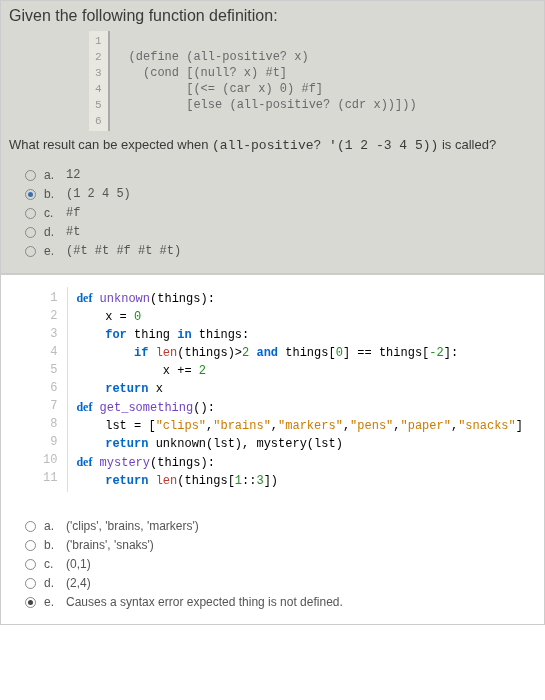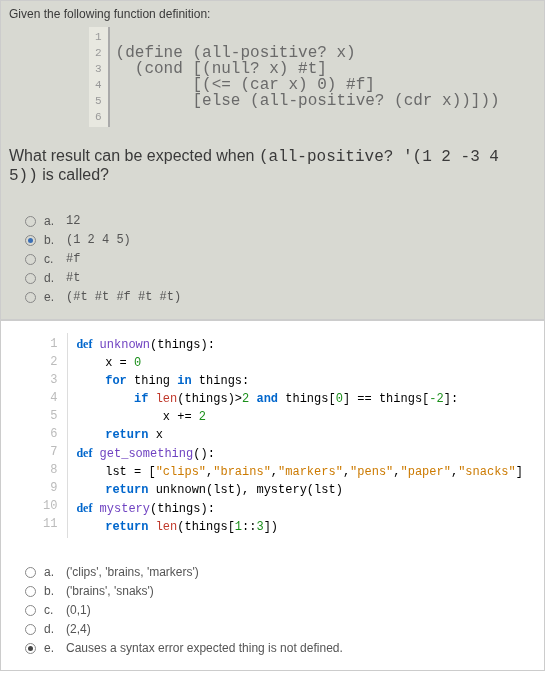--- a/index.html
+++ b/index.html
@@ -1,26 +1,26 @@
 <!DOCTYPE html>
 <html><head>
 <meta charset="utf-8">
 <style>
   * { margin: 0; padding: 0; box-sizing: border-box; }
   body { font-family: Arial, sans-serif; font-size: 12px; background: #fff; width: 545px; }
   .question-block { border: 1px solid #ccc; padding: 6px 8px; }
   .q1 { background: #d8d9d2; color: #3a3a3a; }
   .q2 { background: #fff; }
-  .question-text { font-size: 12px; margin-bottom: 4px; }
+  .question-text { font-size: 16px; margin-bottom: 4px; }
   .code-area { display: flex; margin: 6px 0 6px 80px; font-family: 'Courier New', monospace; }
   .gutter { background: #e8e8e0; color: #999; text-align: right; padding: 2px 6px; border-right: 2px solid #aaa; }
   .gutter .ln { display: block; line-height: 16px; font-size: 11px; }
-  .code-body { padding: 2px 6px; line-height: 16px; font-size: 16px; white-space: pre; color: #555; }
+  .code-body { padding: 2px 19px; line-height: 16px; font-size: 12px; white-space: pre; color: #555; }
   .q1 .code-body { color: #6a6a6a; }
-  .result-text { font-size: 16px; margin: 20px 0; }
+  .result-text { font-size: 13px; margin: 6px 0; }
   .mono { font-family: 'Courier New', monospace; }
   .options { padding: 4px 0 4px 16px; }
   .opt-row { display: flex; align-items: center; gap: 8px; margin: 5px 0; font-size: 12px; color: #555; }
   .radio { width: 11px; height: 11px; border: 1px solid #888; border-radius: 50%; display: inline-flex; align-items: center; justify-content: center; flex-shrink: 0; }
   .radio.sel::after { content: ""; width: 5px; height: 5px; background: #3b6fb5; border-radius: 50%; display: block; }
   .radio.sel2::after { content: ""; width: 5px; height: 5px; background: #444; border-radius: 50%; display: block; }
   .opt-letter { width: 14px; }
   .kw-def { color: #0066cc; font-weight: bold; font-family: Liberation Serif, serif; }
   .kw-ctrl { color: #0066cc; font-weight: bold; margin-top: 20px; }
   .kw-num { color: #1a8f1a; }

